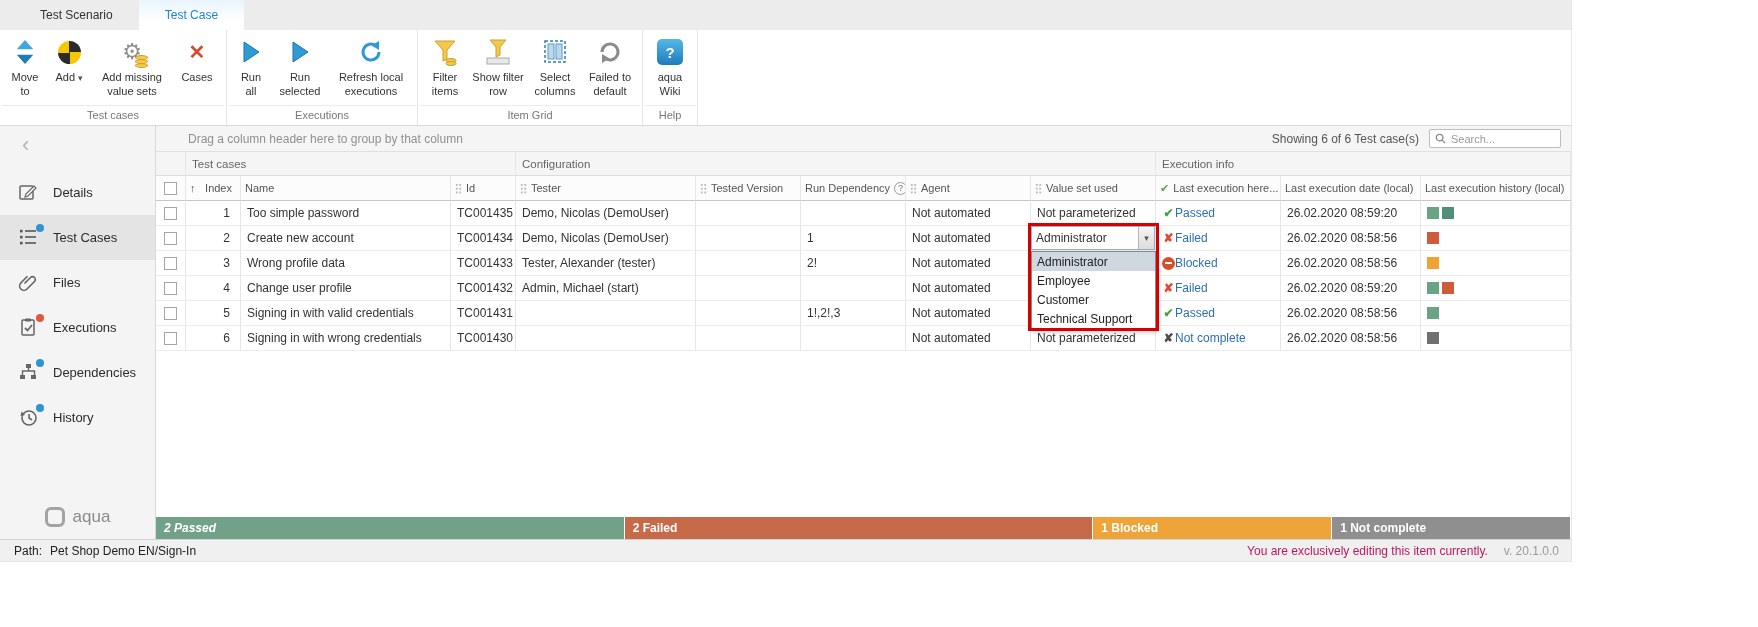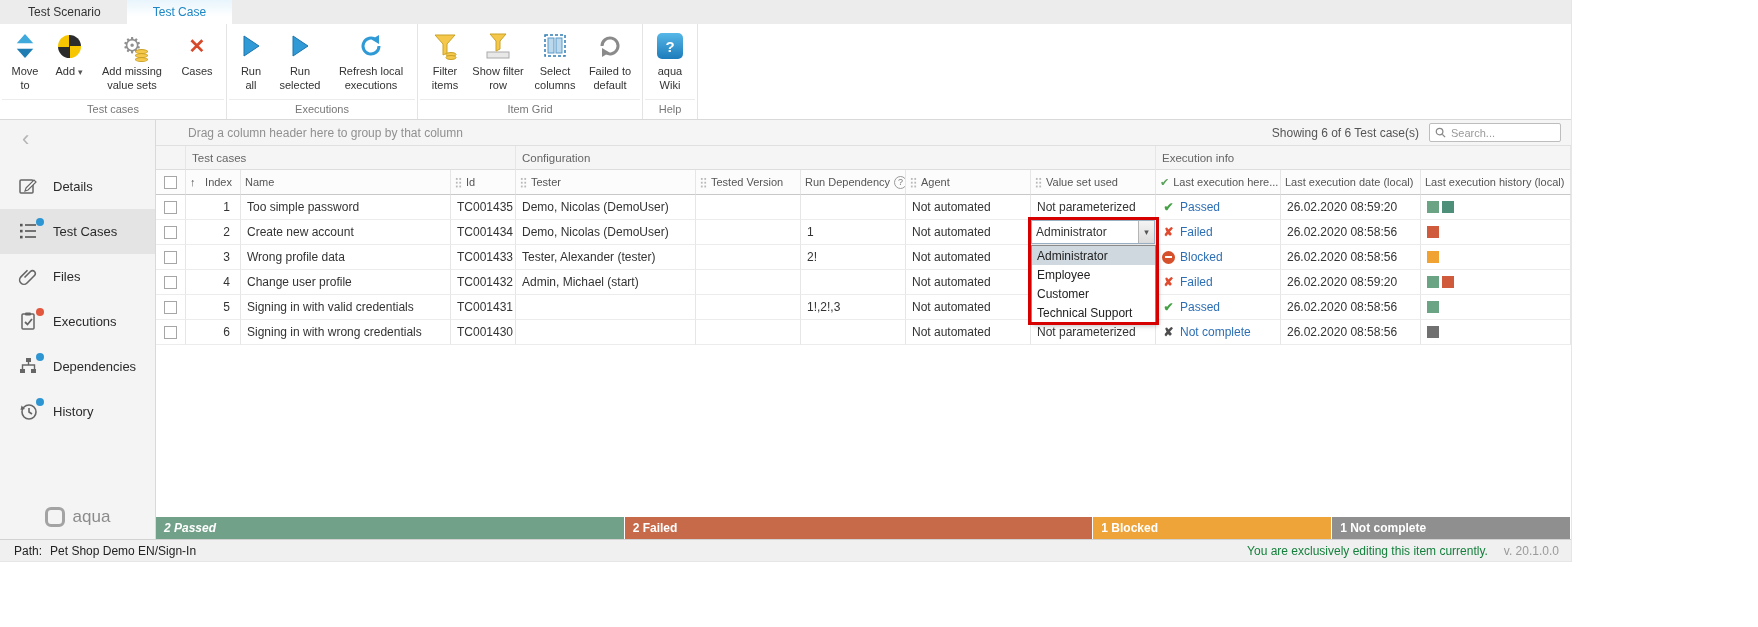--- a/index.html
+++ b/index.html
@@ -1,20 +1,20 @@
 <!DOCTYPE html>
 <html><head>
 <meta charset="utf-8">
 <style>
 *{box-sizing:border-box;margin:0;padding:0}
 html,body{width:1758px;height:627px;background:#fff;font-family:"Liberation Sans",sans-serif;overflow:hidden}
 .app{width:1572px;height:562px;background:#fff;display:flex;flex-direction:column;border-right:1px solid #e6e6e6;border-bottom:1px solid #e6e6e6}
 
 
-.tabs-row{height:24px;background:#ececec;display:flex;padding-left:2px;flex:0 0 auto}
+.tabs-row{height:30px;background:#ececec;display:flex;padding-left:14px;flex:0 0 auto}
 .tab{padding:0 26px;display:flex;align-items:center;font-size:12px;color:#333}
 .tab.active{background:linear-gradient(#e8f5fc,#ffffff 70%);color:#1e87c5}
 
 
 .ribbon{height:96px;background:#fff;display:flex;border-bottom:1px solid #d9d9d9;flex:0 0 auto}
 .rgroup{display:flex;flex-direction:column;border-right:1px solid #e4e4e4;padding:0 2px}
 .rbuttons{flex:1;display:flex;align-items:stretch;padding:4px 2px 0}
 .rbtn{display:flex;flex-direction:column;align-items:center;padding:2px 3px;cursor:pointer}
 .rbtn .ric{height:32px;display:flex;align-items:center;justify-content:center}
 .rbtn .rlb{font-size:11px;color:#333;text-align:center;line-height:1.25;margin-top:3px}
@@ -82,41 +82,41 @@
 .hdrchk{color:#5ba05b;font-size:11px}
 .hdrchk::before{content:"\2714"}
 .bold{font-weight:normal}
 .link{color:#2d6fb5;cursor:pointer}
 .status-icon{width:13px;height:13px;display:inline-flex;align-items:center;justify-content:center;font-size:12px;font-weight:bold;flex:0 0 auto;position:relative}
 .st-passed{color:#44a244}
 .st-failed{color:#e04a2f}
 .st-notcomplete{color:#4d4d4d}
 .st-blocked{background:#d6502c;border-radius:50%}
 .st-blocked::after{content:"";position:absolute;left:3px;top:5.5px;width:7px;height:2px;background:#fff}
-.stx{color:#2d6fb5;margin-left:5px;cursor:pointer}
+.stx{color:#2d6fb5;cursor:pointer}
 .hist-sq{width:12px;height:12px;margin-right:3px;display:inline-block}
 .gridfill{flex:1;background:#fff}
 .summary{height:22px;display:flex;flex:0 0 auto;width:1415px}
 .sseg{color:#fff;font-size:12px;font-weight:bold;display:flex;align-items:center;padding-left:8px;margin-right:1px}
 
 
 .c-combo{position:relative;padding:0 !important}
 .combo{position:absolute;inset:0;background:#fff;border:1px solid #9ab0c4;display:flex;align-items:stretch;cursor:pointer}
 .combo-text{flex:1;font-size:12px;display:flex;align-items:center;padding-left:4px}
 .combo-btn{width:16px;background:linear-gradient(#f4f4f4,#dcdcdc);border-left:1px solid #b5b5b5;display:flex;align-items:center;justify-content:center;font-size:9px;color:#555;cursor:pointer}
 .ddlist{position:absolute;left:875px;top:99px;width:125px;background:#fff;border:1px solid #8a8a8a;box-shadow:2px 3px 5px rgba(0,0,0,.25);z-index:8}
 .dditem{height:19px;display:flex;align-items:center;padding-left:5px;font-size:12px;color:#222;cursor:pointer}
 .dditem.selected{background:#cfd7df}
 .redbox{position:absolute;left:872px;top:71px;width:131px;height:108px;border:3px solid #d60000;z-index:9;pointer-events:none}
 
 
 .statusbar{height:22px;background:#f0f0f0;border-top:1px solid #d2d2d2;display:flex;align-items:center;font-size:12px;color:#222;padding:0 12px 0 14px;flex:0 0 auto}
 .sb-path-label{margin-right:8px}
 .sb-spacer{flex:1}
-.sb-note{color:#15803d}
+.sb-note{color:#be185d}
 .sb-version{color:#9a9a9a;margin-left:16px}
 </style>
 </head>
 <body>
 
 <div class="app">
 
   <div class="tabs-row">
     <div class="tab">
         <span>Test Scenario</span>

